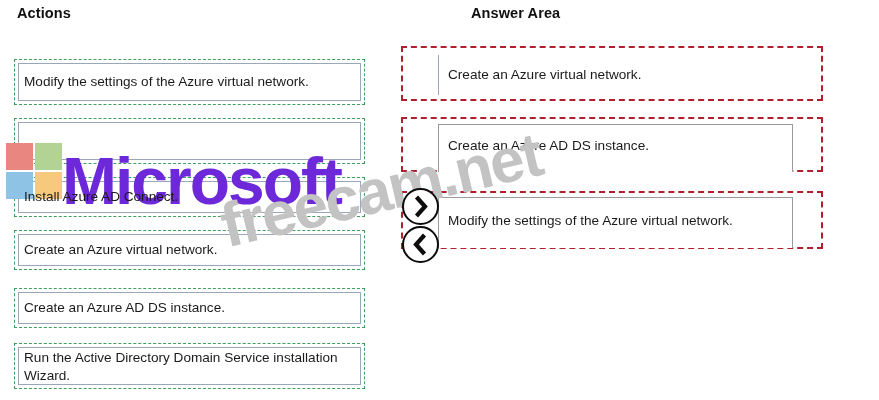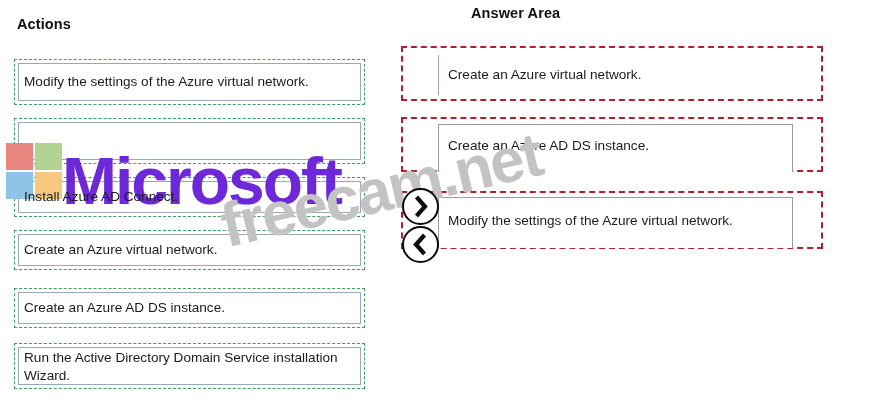--- a/index.html
+++ b/index.html
@@ -15,21 +15,21 @@
 
   
   .col-header{
     position:absolute;
     font-weight:bold;
     font-size:14.5px;
     color:#101010;
     letter-spacing:0.1px;
     white-space:nowrap;
   }
-  #hdr-actions{left:17px;top:5px;margin-top:11px;}
+  #hdr-actions{left:17px;top:5px;}
   #hdr-answer{left:455px;top:5px;margin-left:16px;}
 
   
   #actions-list{position:absolute;left:0;top:0;width:400px;height:400px;}
   .action-item{
     position:absolute;
     left:14px;
     width:351px;
     border:1.6px dashed #3f9d5f;
     box-sizing:border-box;

